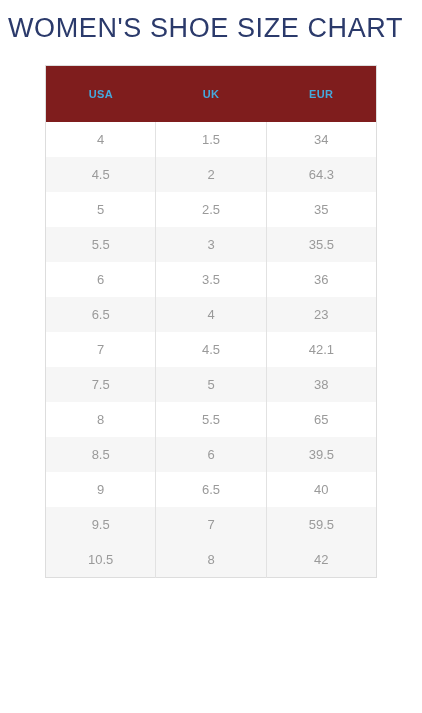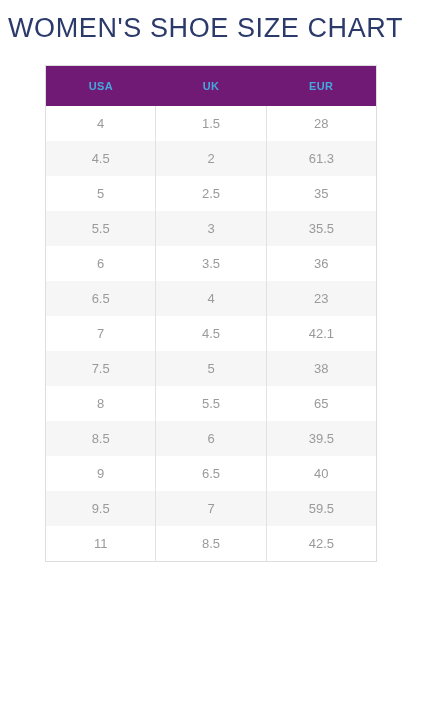--- a/index.html
+++ b/index.html
@@ -37,27 +37,27 @@
 
   table.size-table {
     width: 332px;
     border-collapse: collapse;
     border: 1px solid #dddddd;
     table-layout: fixed;
     background: #ffffff;
   }
 
   table.size-table thead th {
-    background: #701a75;
+    background: #7f1d1d;
     color: #45a8dc;
     font-size: 11px;
     font-weight: bold;
     letter-spacing: 0.3px;
     height: 40px;
-    padding: 0;
+    padding: 8px;
     text-align: center;
     vertical-align: middle;
     border: none;
   }
 
   table.size-table tbody td {
     height: 35px;
     padding: 0;
     text-align: center;
     vertical-align: middle;
@@ -88,26 +88,26 @@
       <tr>
         <th>USA</th>
         <th>UK</th>
         <th>EUR</th>
       </tr>
     </thead>
     <tbody id="table-body">
         <tr class="row-odd">
           <td>4</td>
           <td>1.5</td>
-          <td>28</td>
+          <td>34</td>
         </tr>
         <tr class="row-even">
           <td>4.5</td>
           <td>2</td>
-          <td>61.3</td>
+          <td>64.3</td>
         </tr>
         <tr class="row-odd">
           <td>5</td>
           <td>2.5</td>
           <td>35</td>
         </tr>
         <tr class="row-even">
           <td>5.5</td>
           <td>3</td>
           <td>35.5</td>
@@ -145,20 +145,20 @@
         <tr class="row-odd">
           <td>9</td>
           <td>6.5</td>
           <td>40</td>
         </tr>
         <tr class="row-even">
           <td>9.5</td>
           <td>7</td>
           <td>59.5</td>
         </tr>
-        <tr class="row-odd">
-          <td>11</td>
-          <td>8.5</td>
-          <td>42.5</td>
+        <tr class="row-even">
+          <td>10.5</td>
+          <td>8</td>
+          <td>42</td>
         </tr>
       </tbody>
   </table>
 </div>
 
 </body></html>

